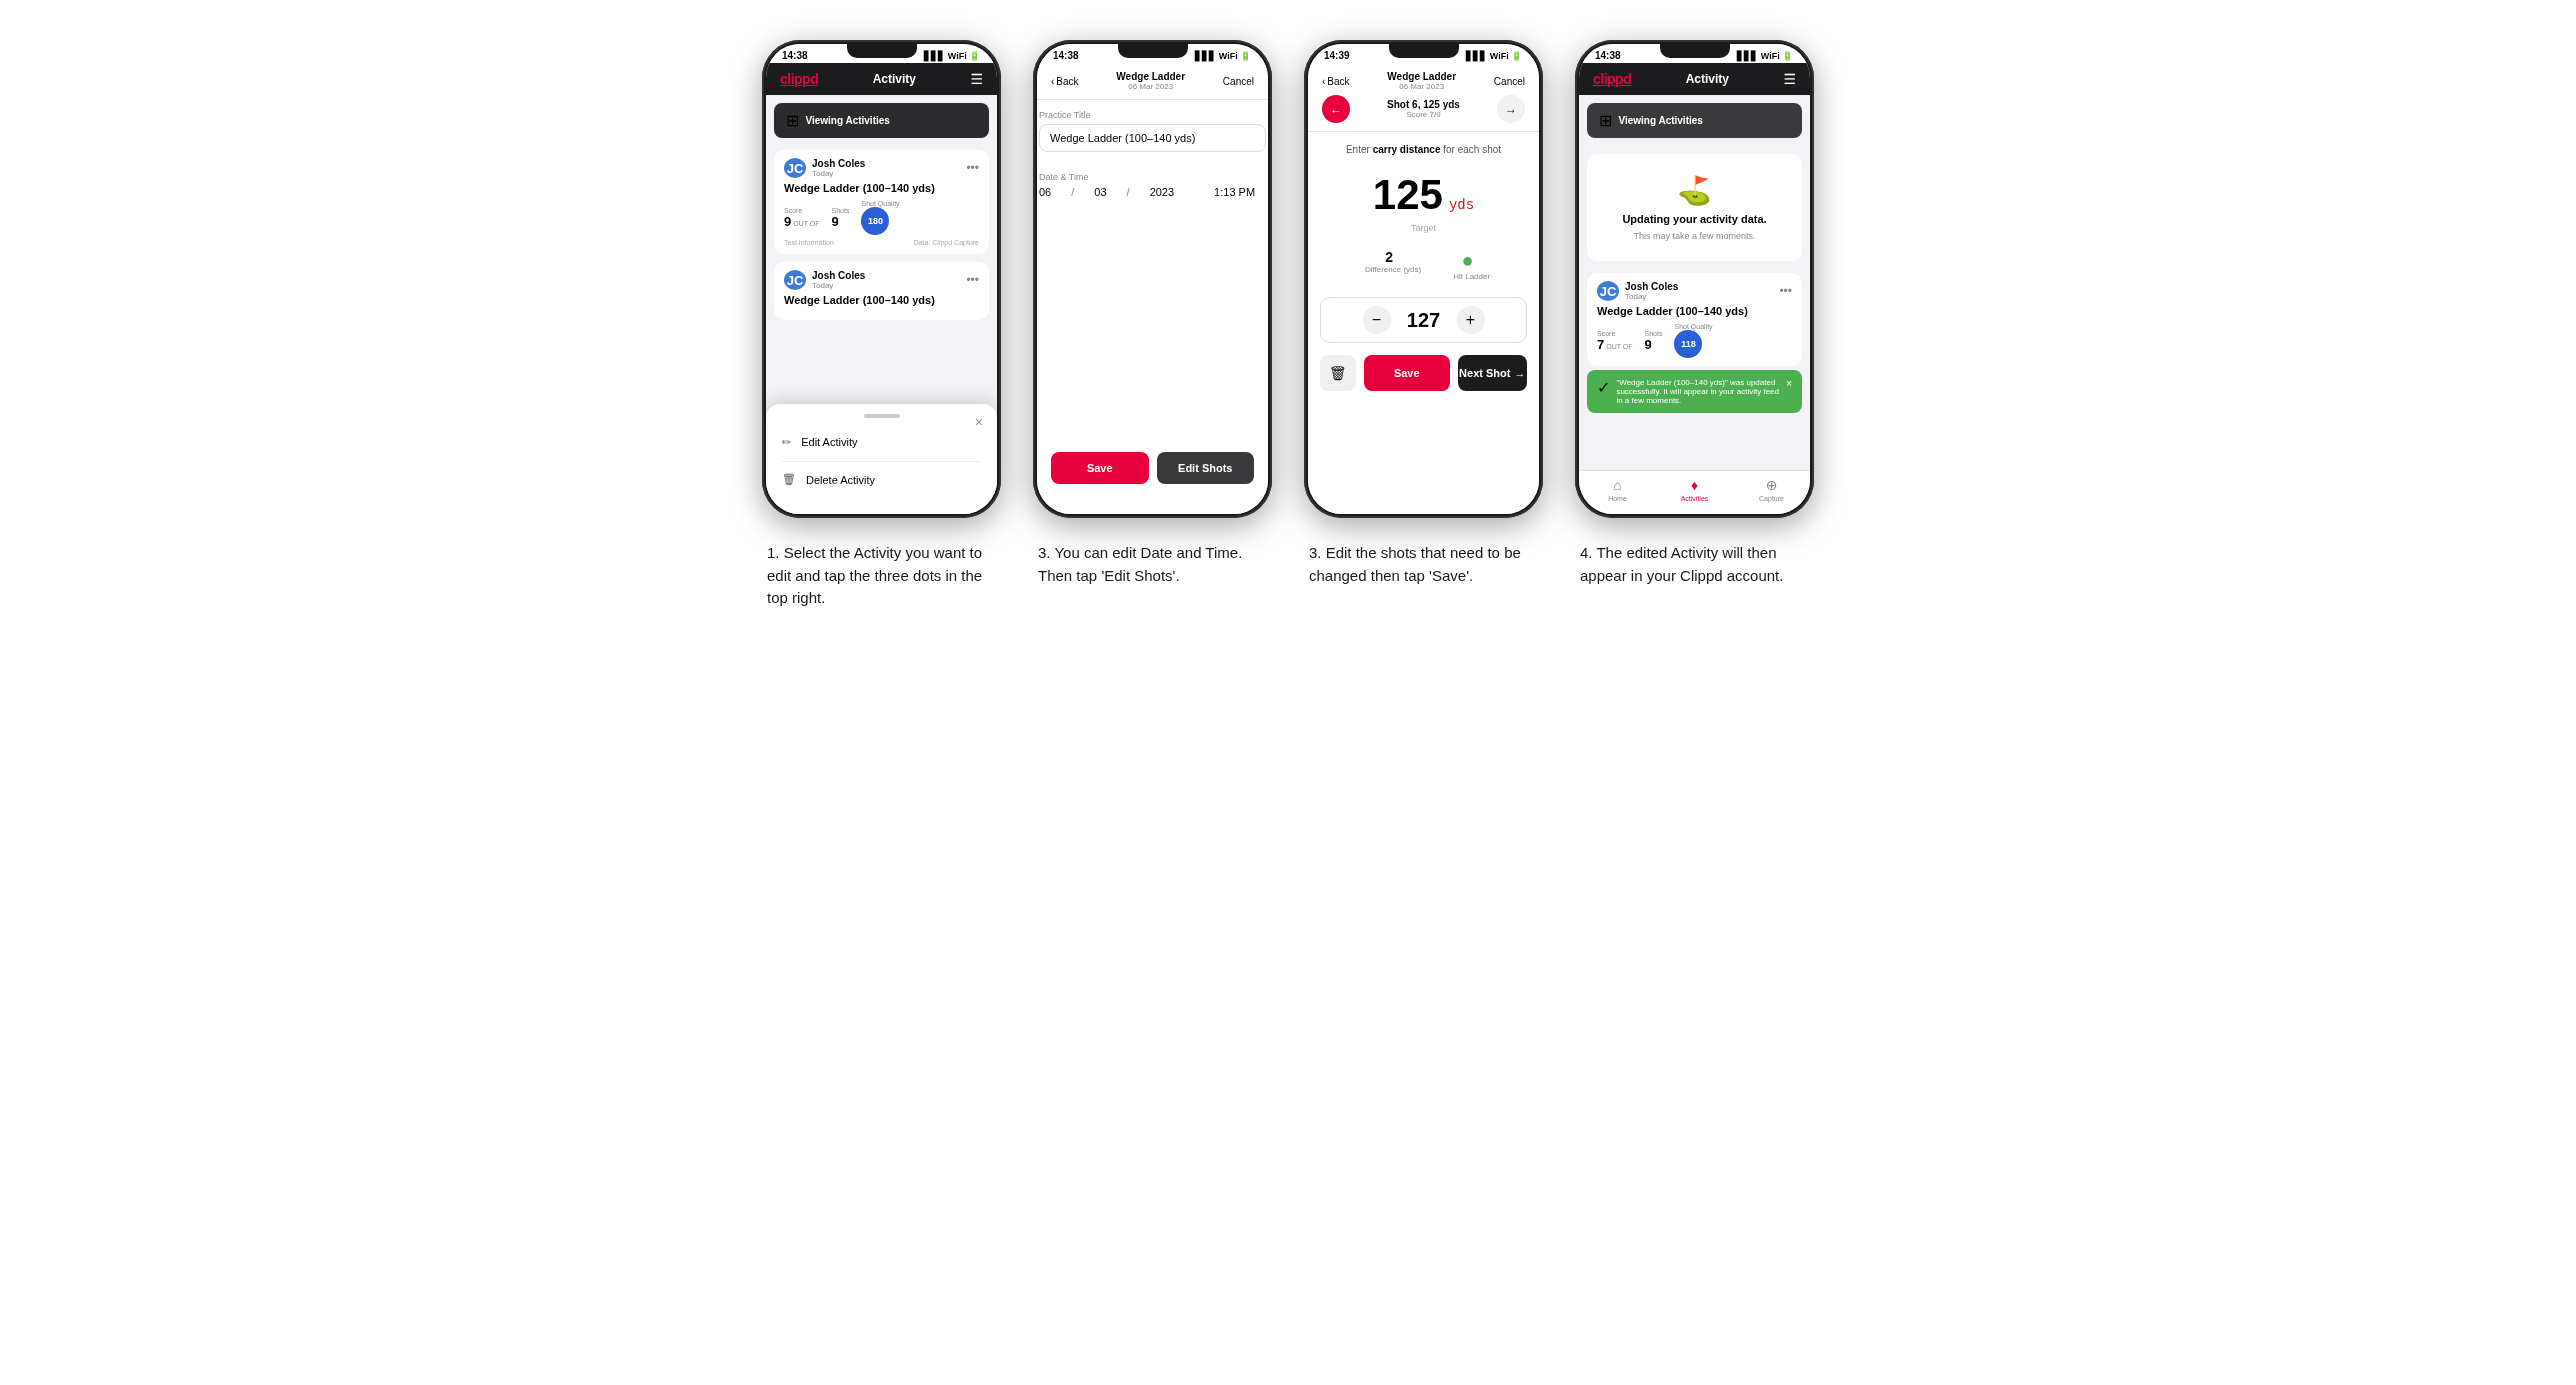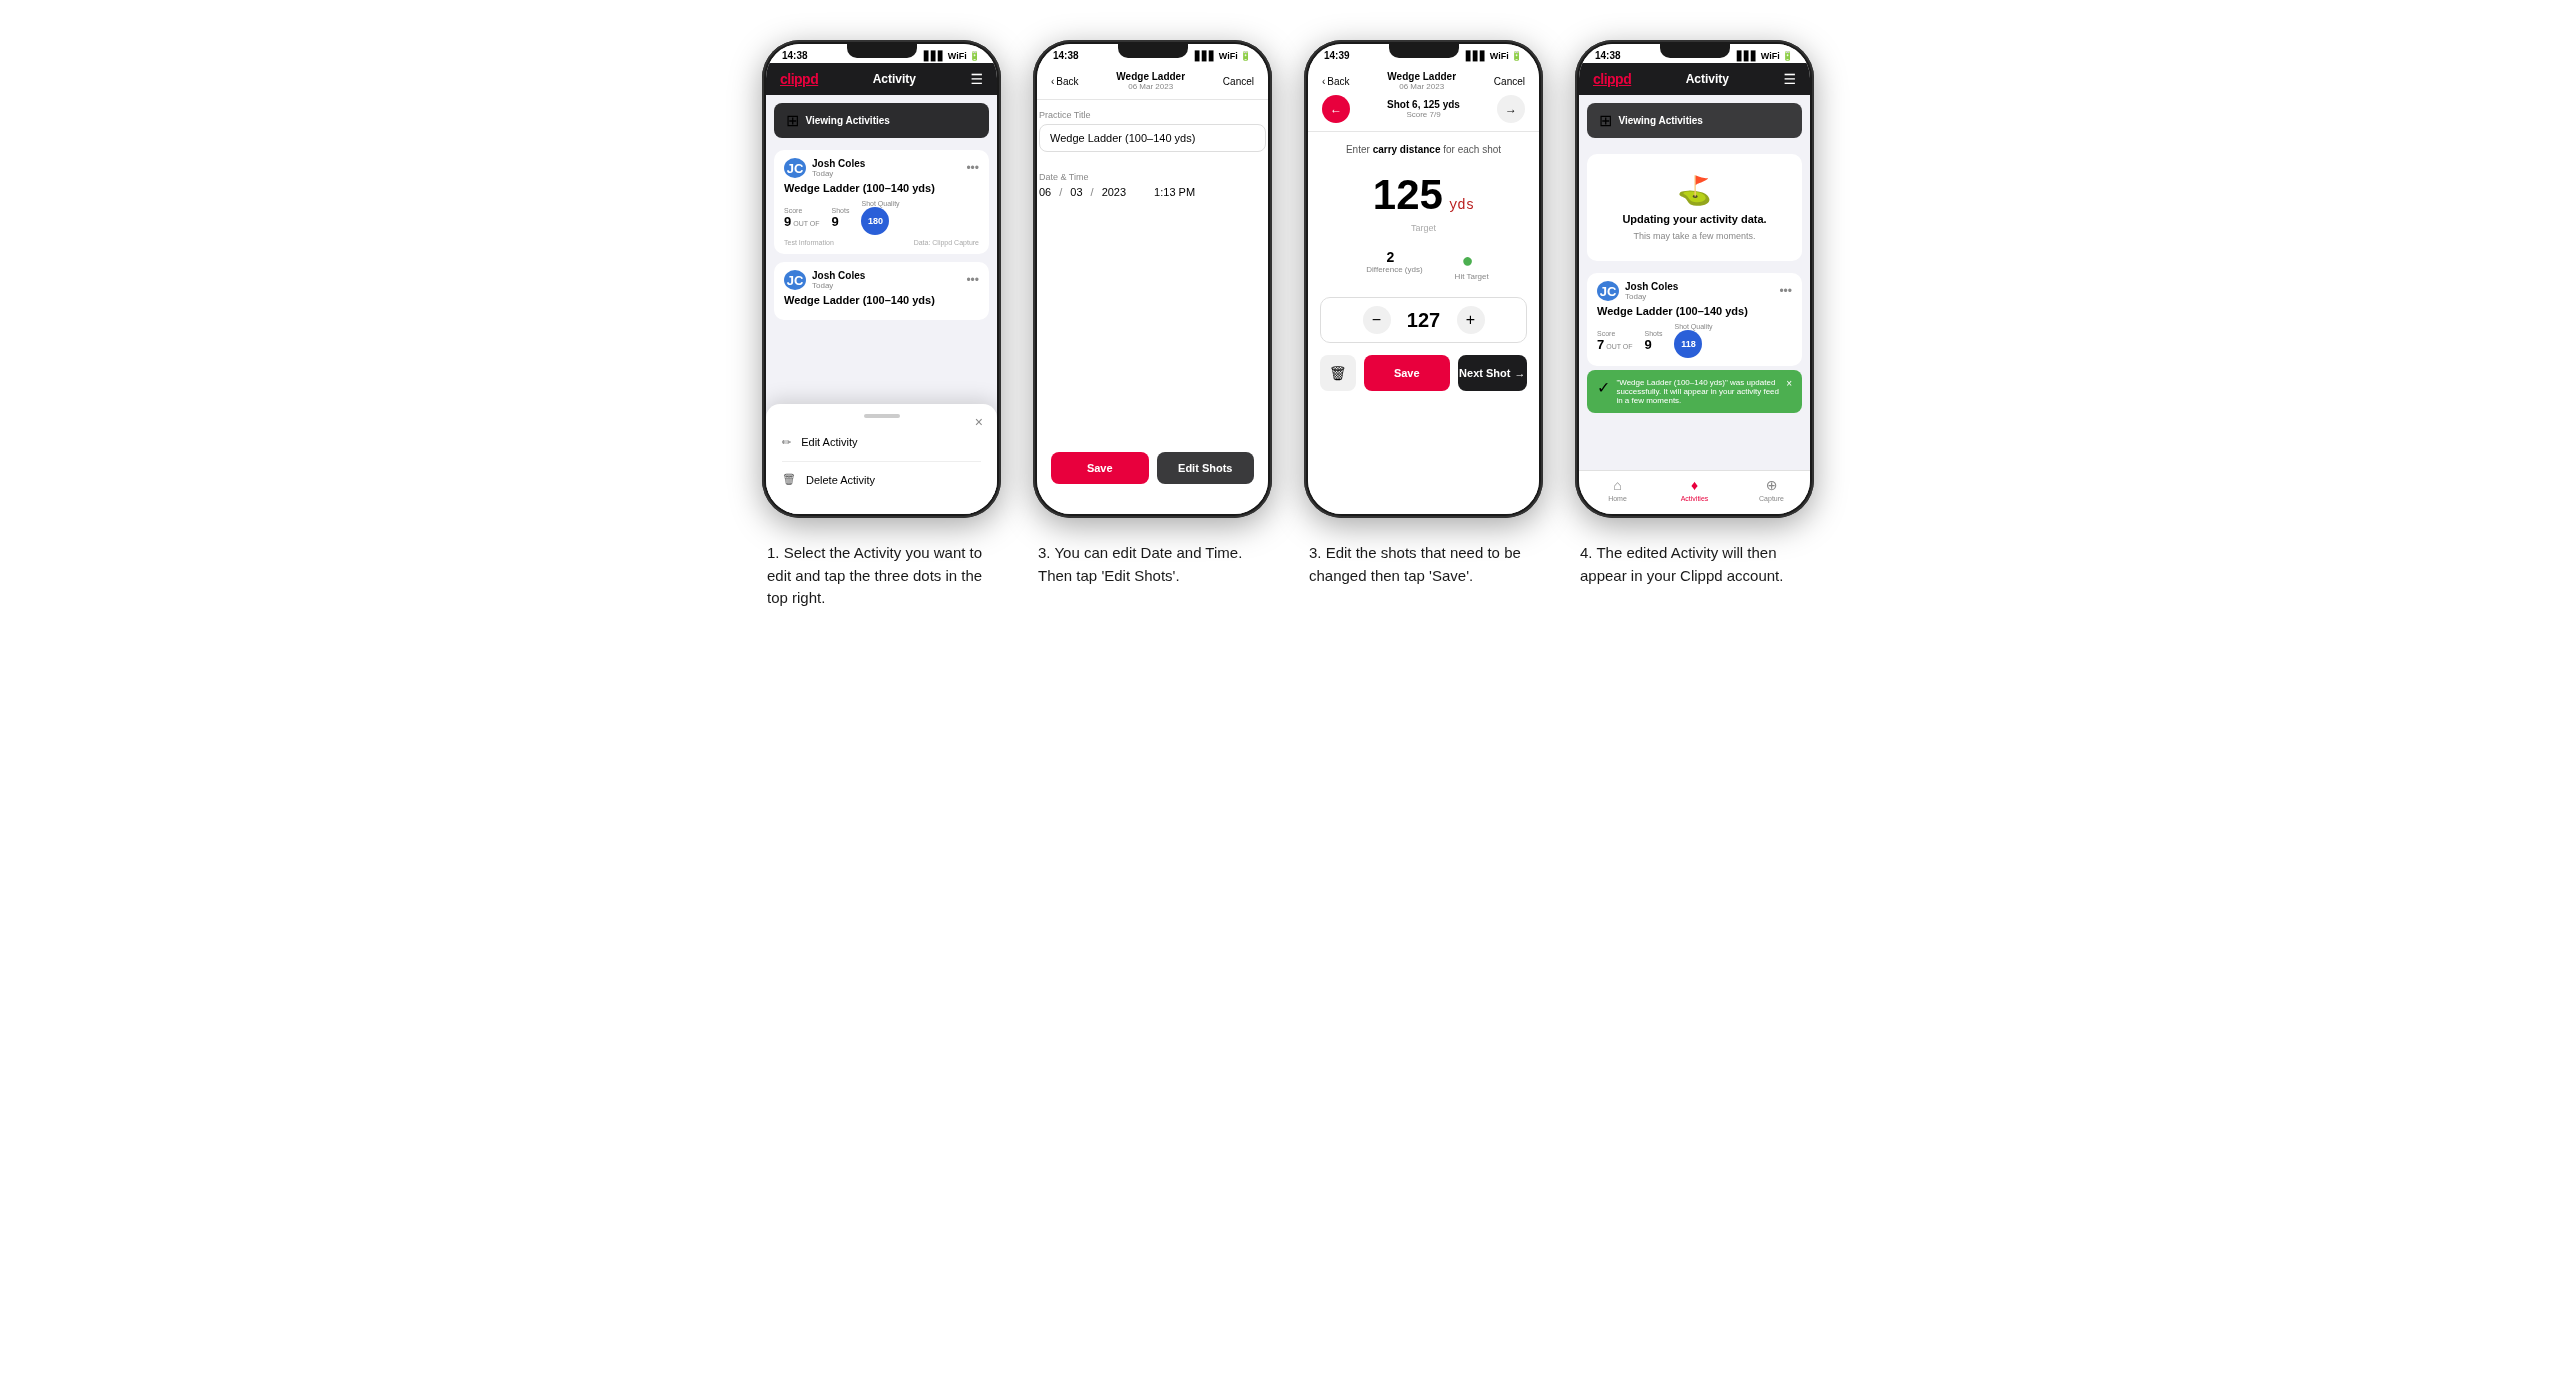--- a/index.html
+++ b/index.html
@@ -231,21 +231,21 @@
       border-radius: 8px;
       padding: 7px 10px;
       font-size: 11px;
       color: #000;
       width: 100%;
       background: #fff;
     }
     .date-time-row {
       display: flex;
       align-items: center;
-      gap: 8px;
+      gap: 20px;
       font-size: 11px;
       color: #000;
     }
     .date-sep { color: #888; }
     .form-buttons {
       display: flex;
       gap: 8px;
       padding: 10px 14px;
       margin-top: auto;
       position: absolute;
@@ -647,21 +647,21 @@
               <span class="distance-unit">yds</span>
             </div>
             <div class="target-label">Target</div>
             <div class="shot-metrics">
               <div class="metric-block">
                 <div class="metric-value">2</div>
                 <div class="metric-label">Difference (yds)</div>
               </div>
               <div class="metric-block">
                 <div class="metric-value-green">●</div>
-                <div class="metric-label">Hit Target</div>
+                <div class="metric-label">Hit Ladder</div>
               </div>
             </div>
             <div class="input-row">
               <button class="stepper-btn">−</button>
               <span class="input-val">127</span>
               <button class="stepper-btn">+</button>
             </div>
             <div class="shot-buttons">
               <div class="btn-trash">🗑</div>
               <button class="btn-save-shot">Save</button>

